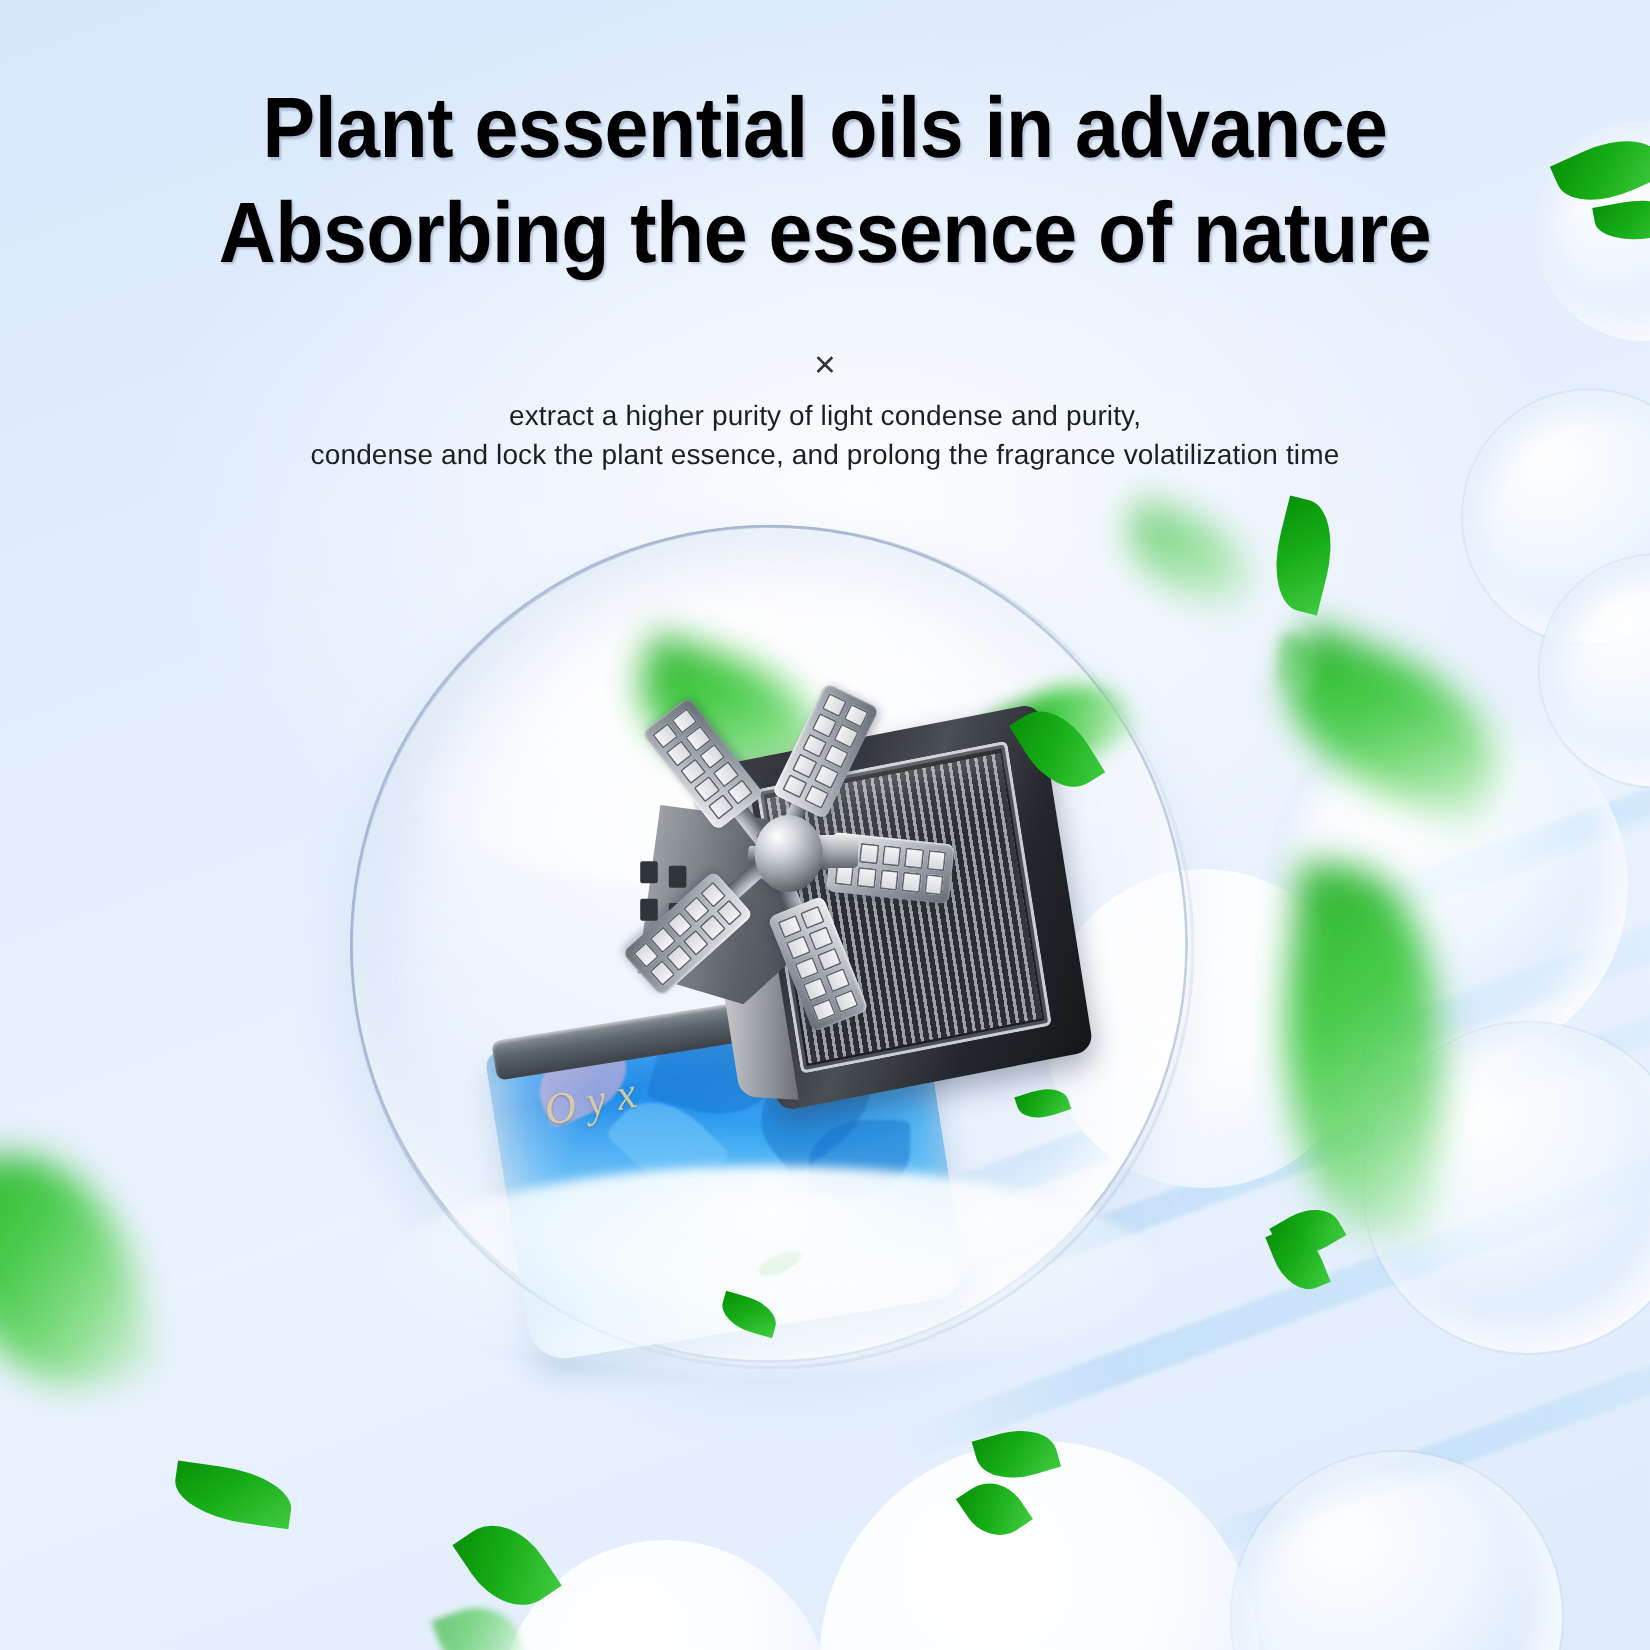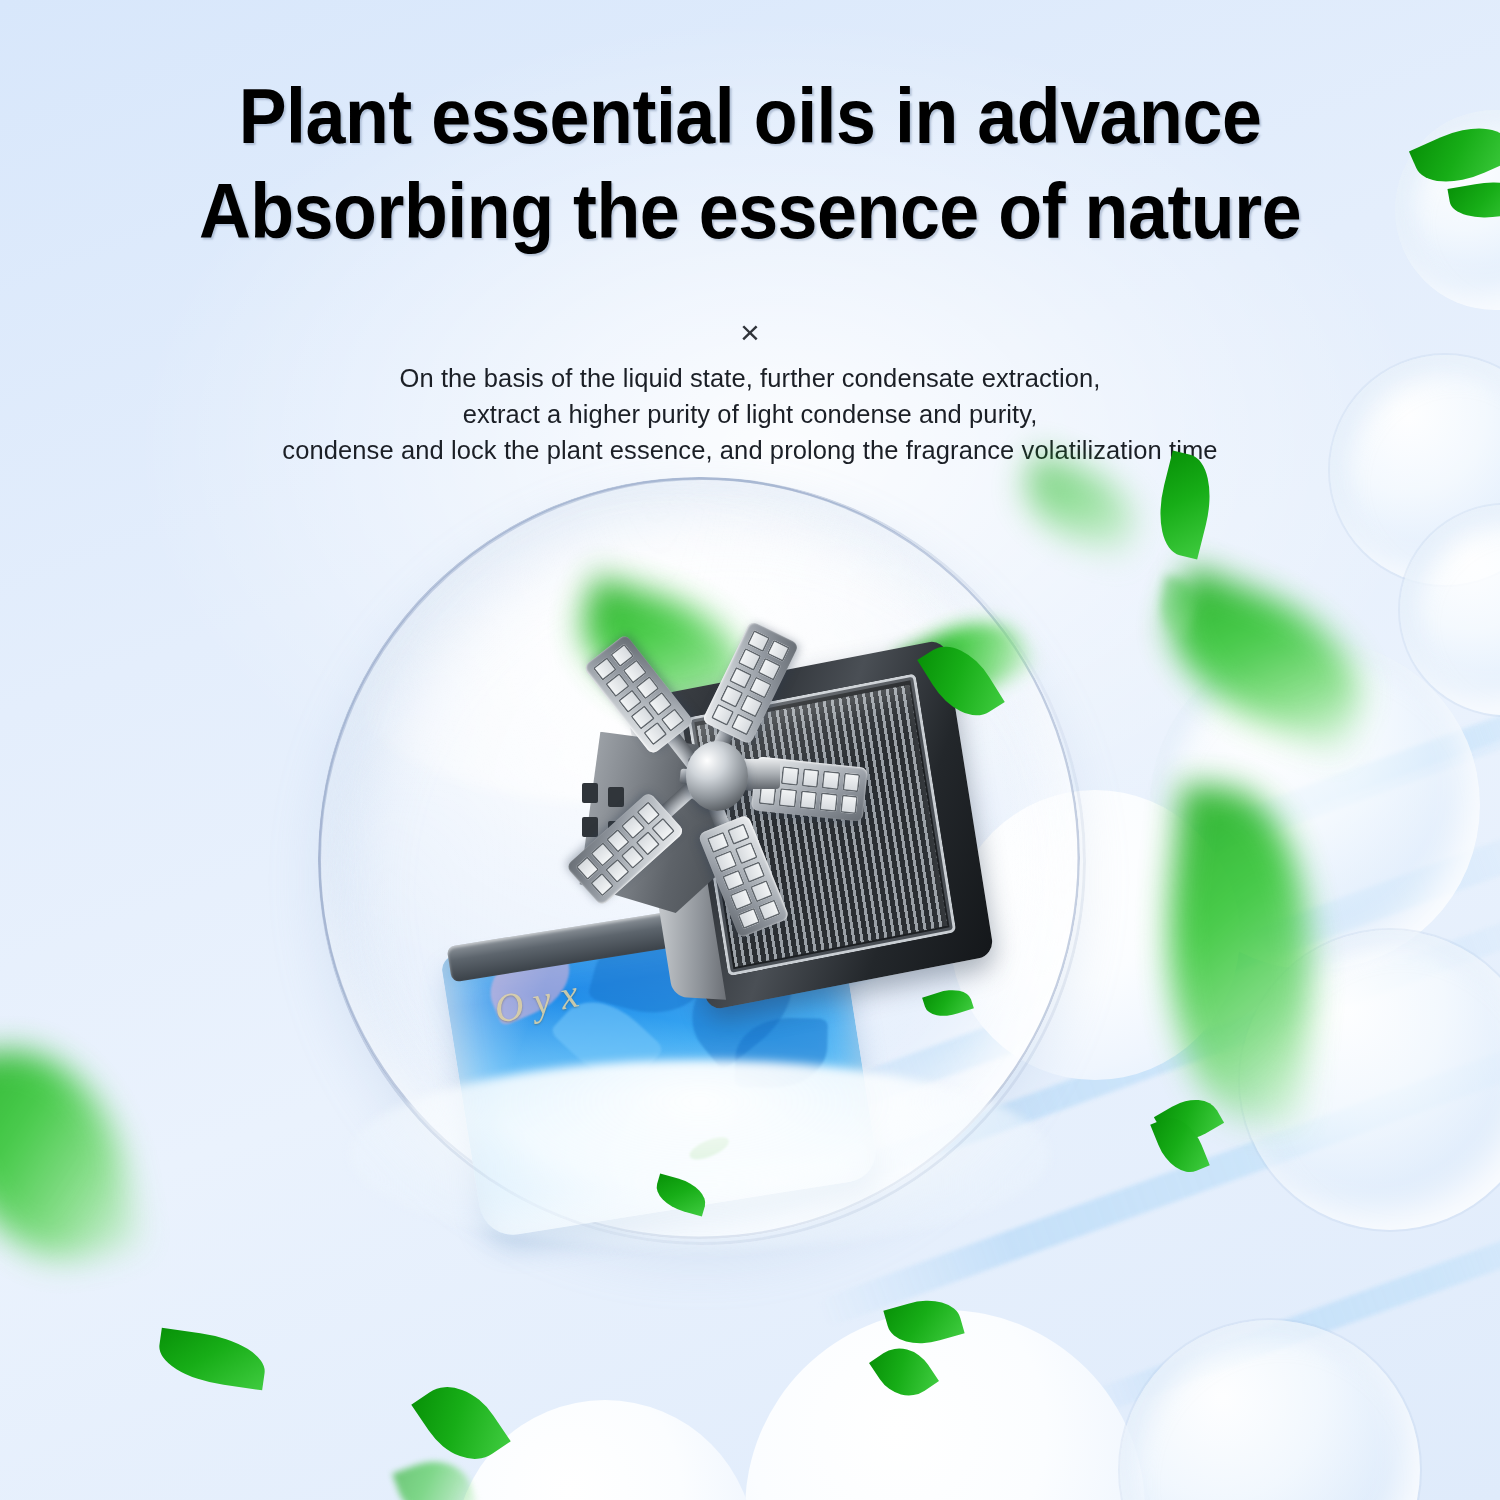--- a/index.html
+++ b/index.html
@@ -159,21 +159,20 @@
   <div class="bub ring" style="left:1120px;top:1320px;width:300px;height:300px;"></div>
   <div class="bub-white" style="left:455px;top:1400px;width:300px;height:300px;"></div>
   <div class="bub" style="left:1395px;top:110px;width:200px;height:200px;"></div>
 
   <div class="headline" id="h1">Plant essential oils in advance</div>
   <div class="headline" id="h2">Absorbing the essence of nature</div>
 
   <div class="xmark">×</div>
 
   <div class="sub">
-    <div>On the basis of the liquid state, further condensate extraction,</div>
     <div>extract a higher purity of light condense and purity,</div>
     <div>condense and lock the plant essence, and prolong the fragrance volatilization time</div>
   </div>
 
   <div id="sphere"></div>
   <div id="sphere-gloss"></div>
 
   <div class="leaf blur2" style="left:575px;top:600px;width:180px;height:105px;transform:rotate(18deg);"></div>
   <div class="leaf blur" style="left:905px;top:625px;width:120px;height:72px;transform:rotate(-28deg);"></div>
   <div class="leaf blur2" style="left:1160px;top:600px;width:210px;height:120px;transform:rotate(22deg);"></div>

